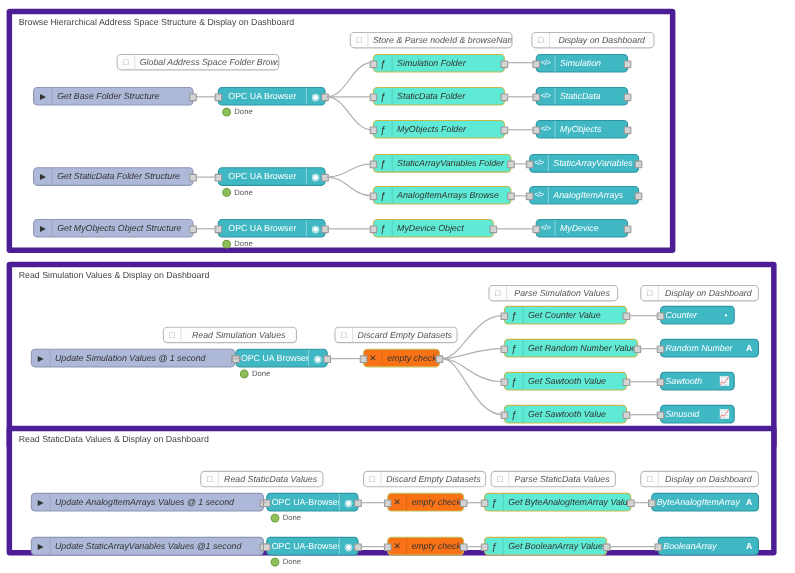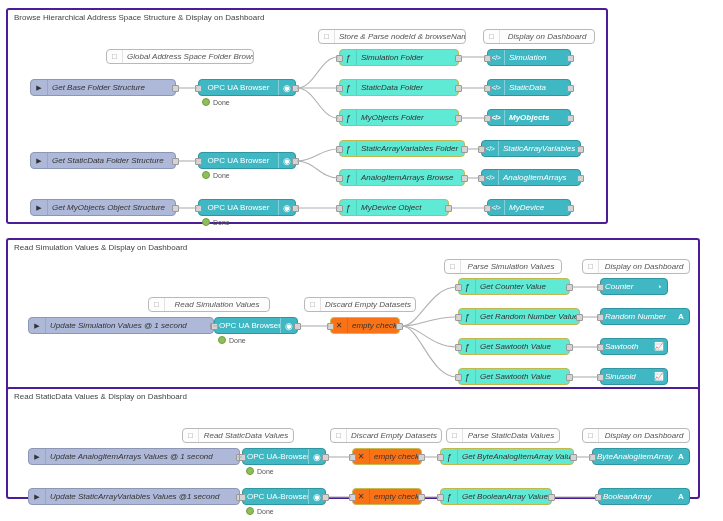--- a/index.html
+++ b/index.html
@@ -10,21 +10,21 @@
     font-size:8px;
     color:#333;
     overflow:hidden;
     position:relative;
   }
   .canvas{position:absolute;left:0;top:0;width:723px;height:521px;}
 
   
   .group{
     position:absolute;
-    border:2px solid #4c1d95;
+    border:5px solid #4c1d95;
     border-radius:3px;
     background:#ffffff;
   }
   .group-label{
     position:absolute;
     top:3px;left:6px;
     font-size:8px;
     color:#444;
     white-space:nowrap;
   }
@@ -250,21 +250,21 @@
     <span class="nico g-dash"></span>
     <span class="nlbl">Simulation</span>
     <span class="port out"></span>
   </div>
   <div class="node n-cyan" style="left:487px;top:79px;width:84px;">
     <span class="port in"></span>
     <span class="nico g-dash"></span>
     <span class="nlbl">StaticData</span>
     <span class="port out"></span>
   </div>
-  <div class="node n-cyan" style="left:487px;top:109px;width:84px;font-weight:bold;">
+  <div class="node n-cyan" style="left:487px;top:109px;width:84px;">
     <span class="port in"></span>
     <span class="nico g-dash"></span>
     <span class="nlbl">MyObjects</span>
     <span class="port out"></span>
   </div>
   <div class="node n-cyan" style="left:481px;top:169px;width:100px;">
     <span class="port in"></span>
     <span class="nico g-dash"></span>
     <span class="nlbl">AnalogItemArrays</span>
     <span class="port out"></span>

